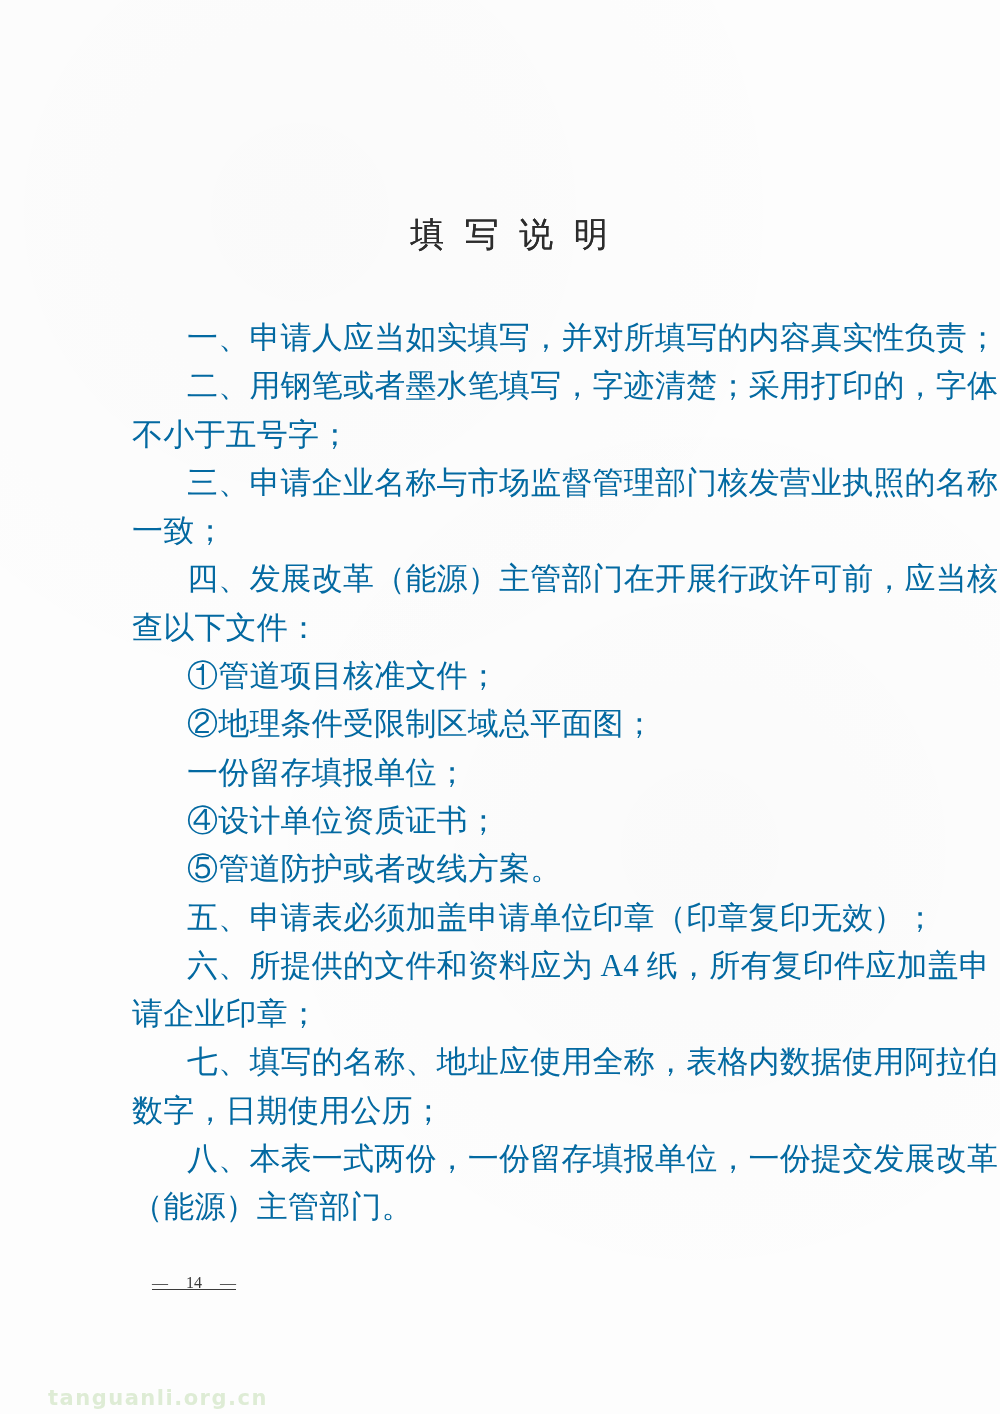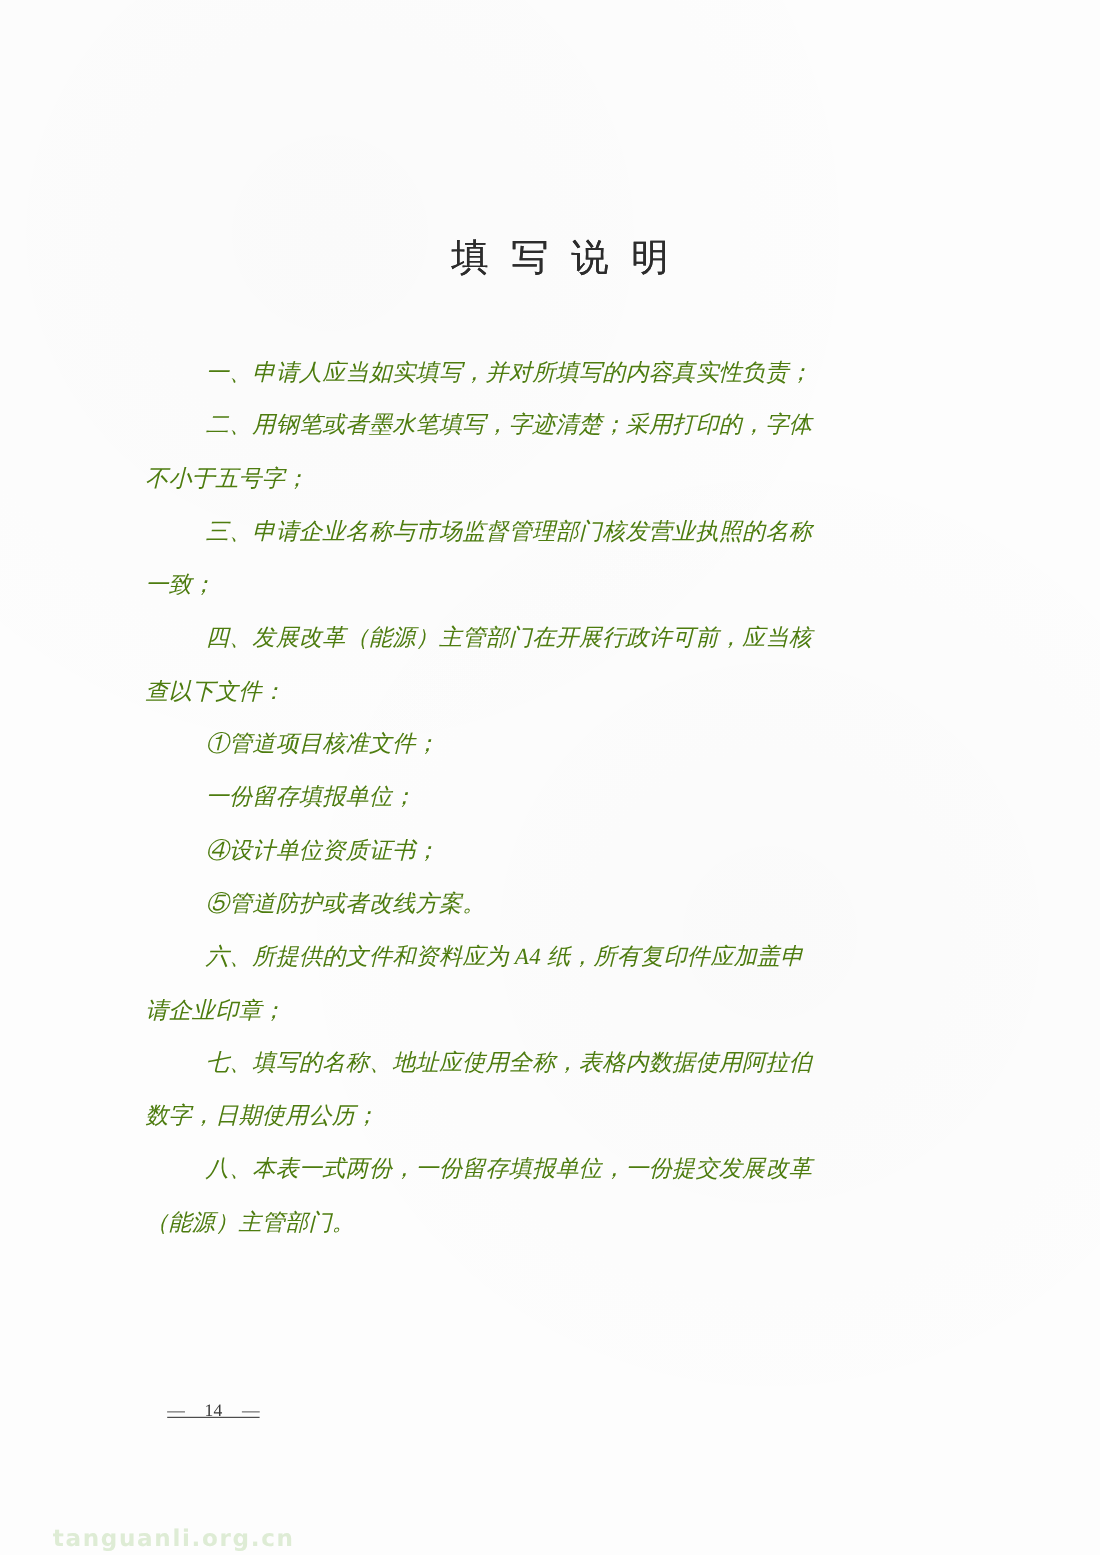--- a/index.html
+++ b/index.html
@@ -39,25 +39,24 @@
     color: #2c2c2c;
     
     text-shadow: 0 0 0.4px #2c2c2c;
     margin-left: 12px;
   }
   .doc-body {
     position: absolute;
     top: 314px;
     left: 132px;
     width: 744px;
-    font-size: 21px;
+    font-size: 31px;
     line-height: 48.3px;
     letter-spacing: 0.2px;
-    color: #4d7c0f;
-    font-style: italic;
+    color: #0369a1;
   }
   .doc-body .line {
     white-space: nowrap;
   }
   .doc-body .line.indent {
     text-indent: 55px;
   }
   .page-number {
     position: absolute;
     top: 1266px;
@@ -91,23 +90,25 @@
 
   <div class="doc-body" id="doc-body">
       <div class="line indent">一、申请人应当如实填写，并对所填写的内容真实性负责；</div>
       <div class="line indent">二、用钢笔或者墨水笔填写，字迹清楚；采用打印的，字体</div>
       <div class="line">不小于五号字；</div>
       <div class="line indent">三、申请企业名称与市场监督管理部门核发营业执照的名称</div>
       <div class="line">一致；</div>
       <div class="line indent">四、发展改革（能源）主管部门在开展行政许可前，应当核</div>
       <div class="line">查以下文件：</div>
       <div class="line indent">①管道项目核准文件；</div>
+      <div class="line indent">②地理条件受限制区域总平面图；</div>
       <div class="line indent">一份留存填报单位；</div>
       <div class="line indent">④设计单位资质证书；</div>
       <div class="line indent">⑤管道防护或者改线方案。</div>
+      <div class="line indent">五、申请表必须加盖申请单位印章（印章复印无效）；</div>
       <div class="line indent">六、所提供的文件和资料应为 A4 纸，所有复印件应加盖申</div>
       <div class="line">请企业印章；</div>
       <div class="line indent">七、填写的名称、地址应使用全称，表格内数据使用阿拉伯</div>
       <div class="line">数字，日期使用公历；</div>
       <div class="line indent">八、本表一式两份，一份留存填报单位，一份提交发展改革</div>
       <div class="line">（能源）主管部门。</div>
     </div>
 
   <div class="page-number">— 14 —</div>
 

